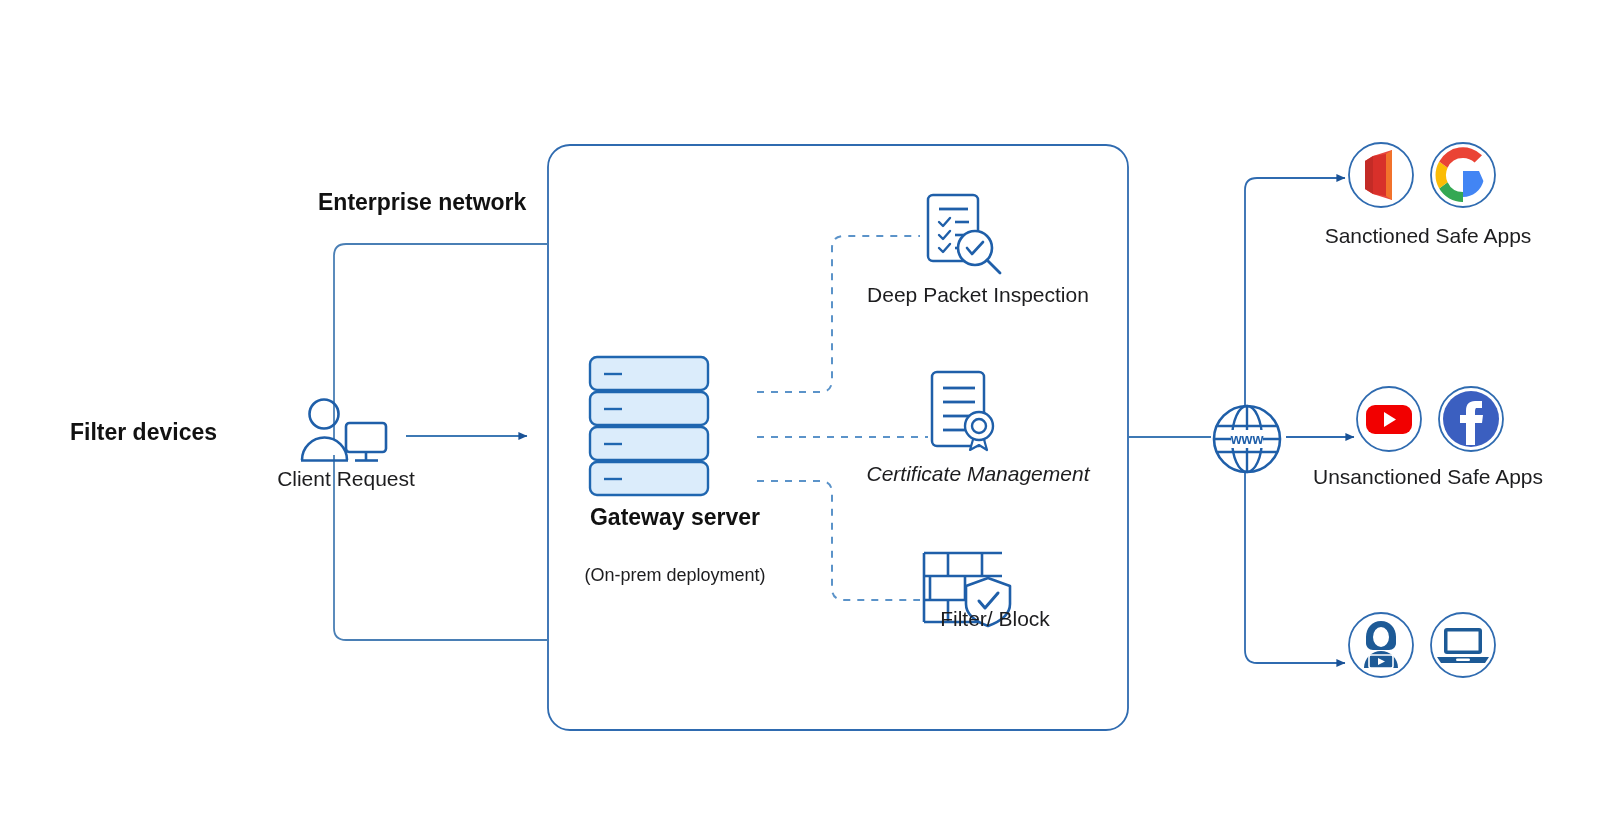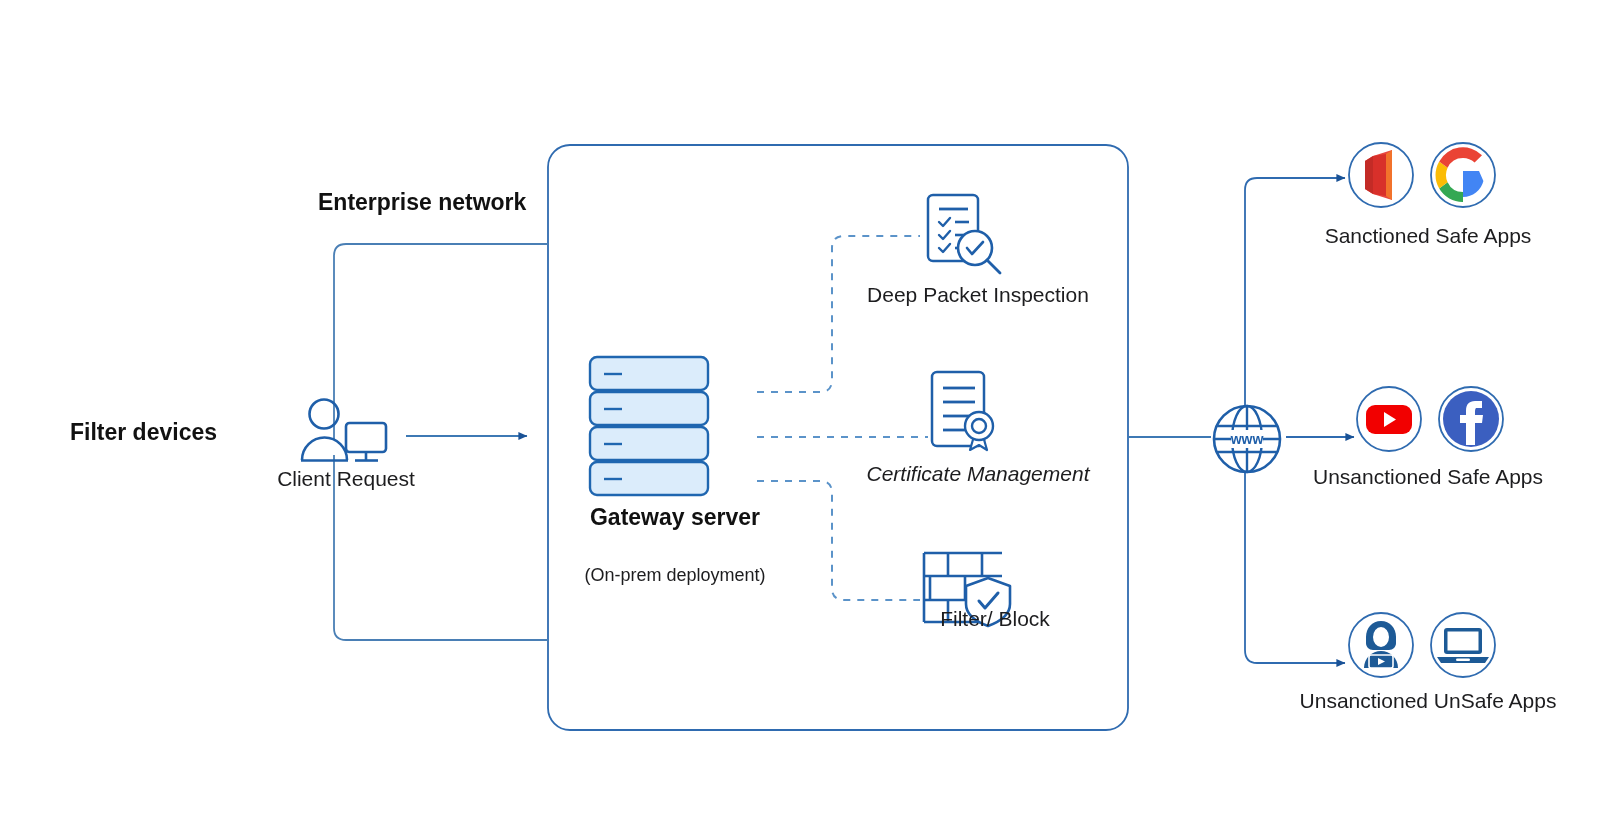--- a/index.html
+++ b/index.html
@@ -228,15 +228,14 @@
   <div class="label label-plain ctr" style="left:978px; top:282px;">Deep Packet Inspection</div>
 
   <div class="label label-plain ctr" style="left:978px; top:461px;font-style:italic;">Certificate Management</div>
 
   <div class="label label-plain ctr" style="left:995px; top:606px;">Filter/ Block</div>
 
   <div class="label label-plain ctr" style="left:1428px; top:223px;">Sanctioned Safe Apps</div>
 
   <div class="label label-plain ctr" style="left:1428px; top:464px;">Unsanctioned Safe Apps</div>
 
-  <div class="label label-plain ctr" style="left:1428px; top:688px;">Unsanctioned UnSafe Apps</div>
 
 </div>
 
 </body></html>

